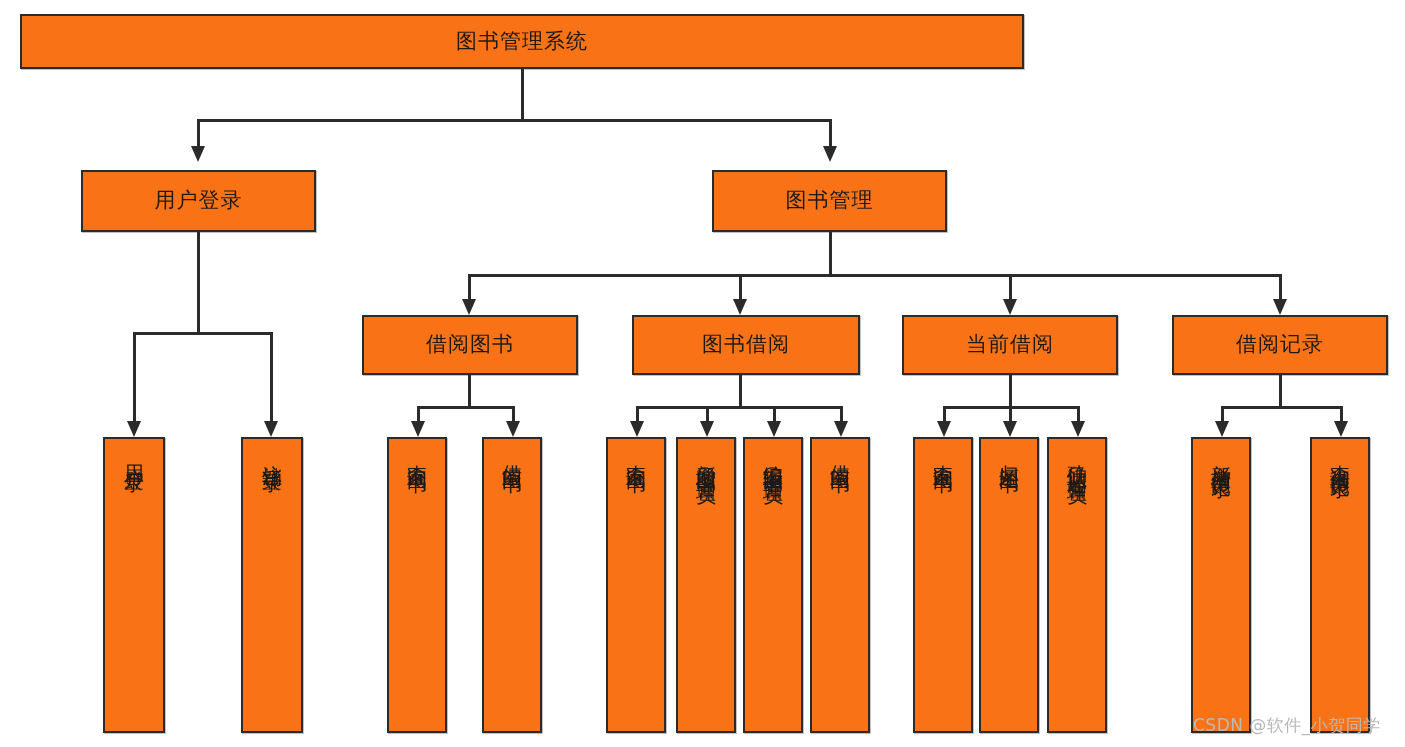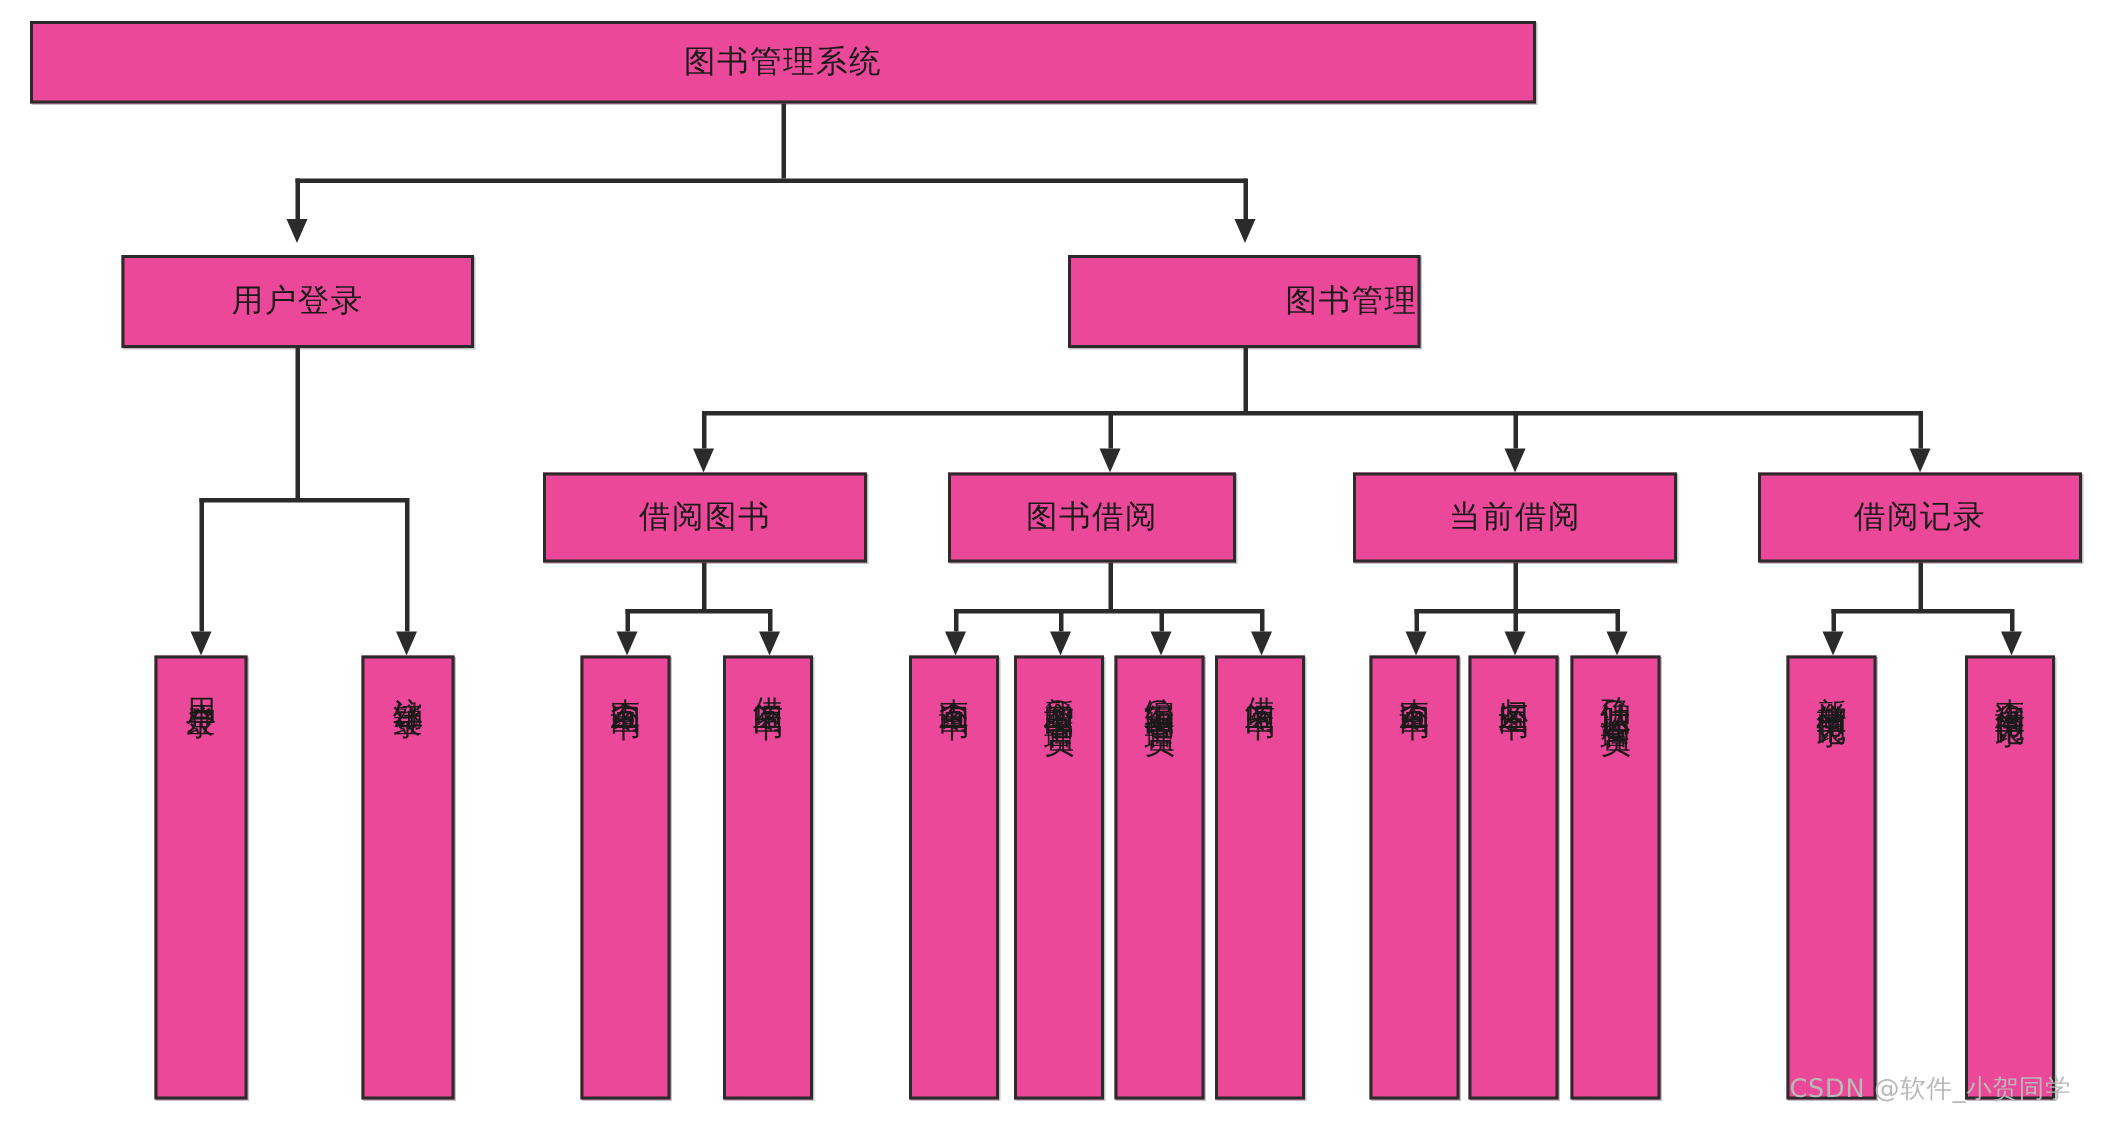--- a/index.html
+++ b/index.html
@@ -14,21 +14,21 @@
     position: relative;
     width: 1405px;
     height: 747px;
     background: #ffffff;
     overflow: hidden;
   }
   .node {
     position: absolute;
     box-sizing: border-box;
     border: 2.5px solid #2b2b2b;
-    background: #ec4899;
+    background: #f97316;
     display: flex;
     align-items: center;
     justify-content: center;
     color: #1a1a1a;
     box-shadow: 1px 1px 0 rgba(120,120,120,0.45);
   }
   .node.h-node {
     font-size: 21px;
     letter-spacing: 1px;
     line-height: 1.2;
@@ -80,21 +80,21 @@
   <div class="conn v" style="left:521px; top:69px; height:50px;"></div>
   <div class="conn h" style="left:197px; top:119px; width:634px;"></div>
   <div class="conn v" style="left:197px; top:119px; height:27px;"></div>
   <div class="arrow" style="left:191px; top:146px;"></div>
   <div class="conn v" style="left:829px; top:119px; height:27px;"></div>
   <div class="arrow" style="left:823px; top:146px;"></div>
 
   <div class="node h-node" style="left:81px; top:170px; width:235px; height:62px;">
     <span>用户登录</span>
   </div>
-  <div class="node h-node" style="left:712px; top:170px; width:235px; height:62px;justify-content:flex-end;">
+  <div class="node h-node" style="left:712px; top:170px; width:235px; height:62px;">
     <span>图书管理</span>
   </div>
 
   <div class="conn v" style="left:197px; top:232px; height:100px;"></div>
   <div class="conn h" style="left:133px; top:332px; width:139px;"></div>
   <div class="conn v" style="left:133px; top:332px; height:89px;"></div>
   <div class="arrow" style="left:127px; top:421px;"></div>
   <div class="conn v" style="left:270px; top:332px; height:89px;"></div>
   <div class="arrow" style="left:264px; top:421px;"></div>
 
@@ -105,21 +105,21 @@
   <div class="conn v" style="left:739px; top:274px; height:25px;"></div>
   <div class="arrow" style="left:733px; top:299px;"></div>
   <div class="conn v" style="left:1009px; top:274px; height:25px;"></div>
   <div class="arrow" style="left:1003px; top:299px;"></div>
   <div class="conn v" style="left:1279px; top:274px; height:25px;"></div>
   <div class="arrow" style="left:1273px; top:299px;"></div>
 
   <div class="node h-node" style="left:362px; top:315px; width:216px; height:60px;">
     <span>借阅图书</span>
   </div>
-  <div class="node h-node" style="left:632px; top:315px; width:192px; height:60px;">
+  <div class="node h-node" style="left:632px; top:315px; width:228px; height:60px;">
     <span>图书借阅</span>
   </div>
   <div class="node h-node" style="left:1172px; top:315px; width:216px; height:60px;">
     <span>借阅记录</span>
   </div>
   <div class="node h-node" style="left:902px; top:315px; width:216px; height:60px;">
     <span>当前借阅</span>
   </div>
 
   <div class="conn v" style="left:468px; top:375px; height:31px;"></div>

